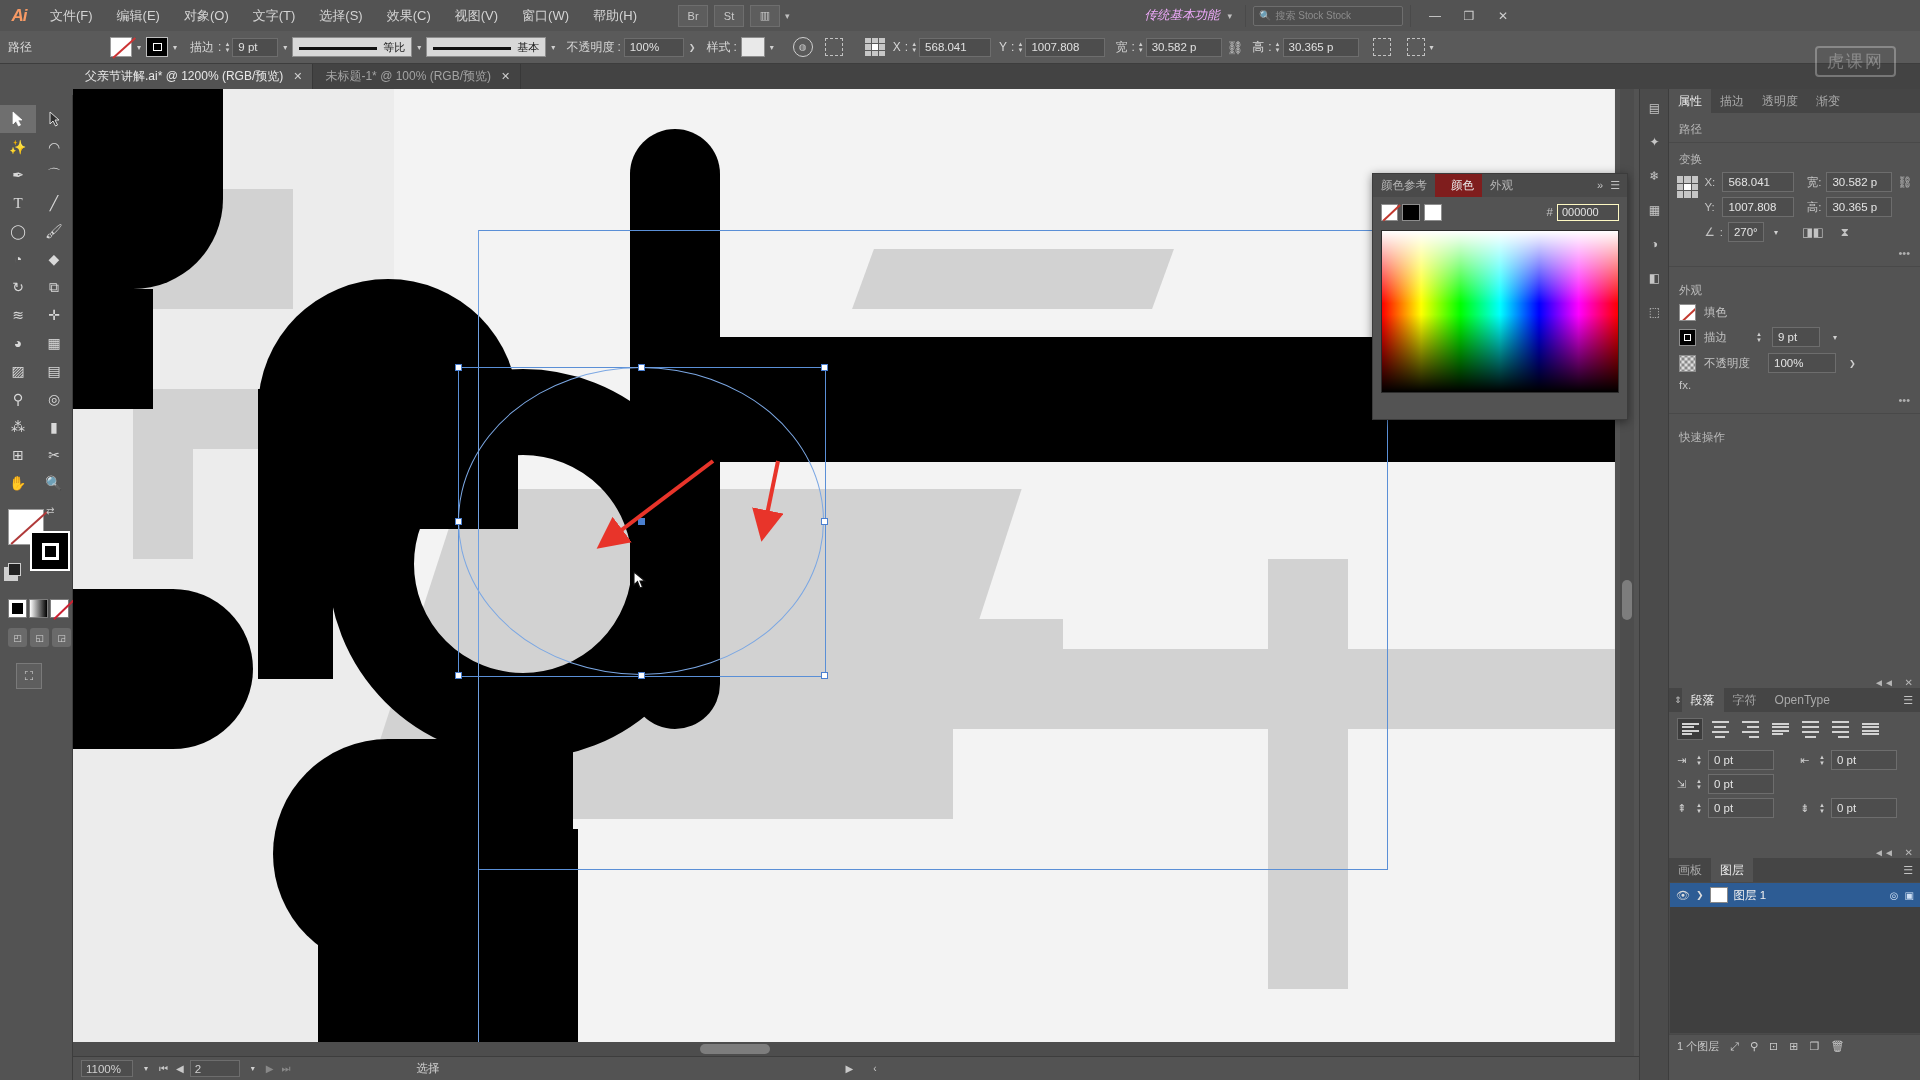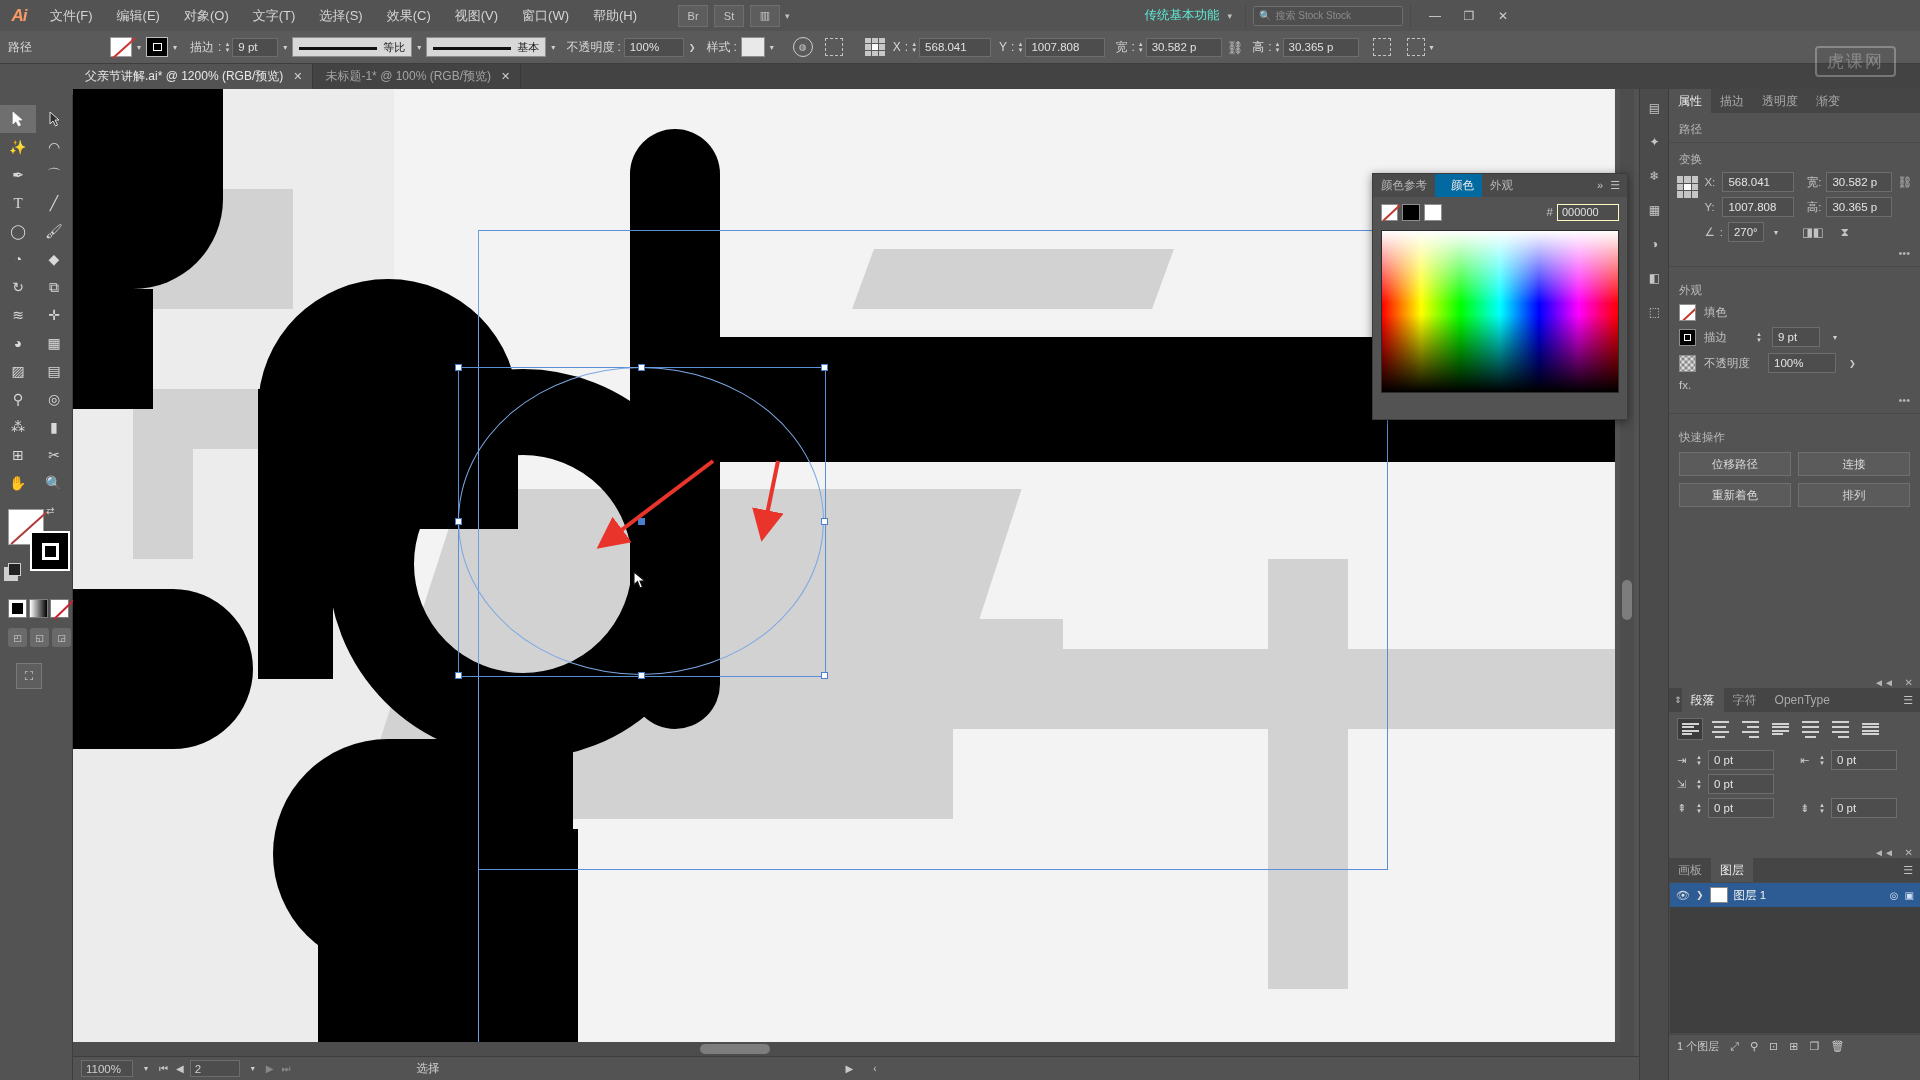--- a/index.html
+++ b/index.html
@@ -10,21 +10,21 @@
   
   .menubar{ position:absolute; left:0; top:0; width:1520px; height:31px; background:#535353;
     display:flex; align-items:center; }
   .ai-logo{ width:38px; height:31px; display:flex; align-items:center; justify-content:center;
     color:#f79a65; font-weight:bold; font-size:17px; font-style:italic; letter-spacing:-1px;}
   .menu-item{ color:#d4d4d4; font-size:13px; padding:0 12px; height:31px; display:flex;
     align-items:center; white-space:nowrap;}
   .mb-right{ margin-left:auto; display:flex; align-items:center; height:31px; }
   .mb-icon-box{ width:30px; height:22px; margin:0 3px; border:1px solid #6e6e6e; background:#5d5d5d;
     display:flex;align-items:center;justify-content:center; color:#c9c9c9; font-size:11px;}
-  .ws-label{ color:#5eead4; font-size:12.5px; padding:0 6px; }
+  .ws-label{ color:#f0abfc; font-size:12.5px; padding:0 6px;font-style:italic; }
   .caret{ color:#c0c0c0; font-size:9px; margin:0 6px 0 2px;}
   .search-box{ width:150px; height:20px; border:1px solid #6e6e6e; background:#4e4e4e; border-radius:2px;
     display:flex; align-items:center; padding:0 5px; color:#8d8d8d; font-size:10px; gap:4px;}
   .win-btn{ width:34px;height:31px;display:flex;align-items:center;justify-content:center;
     color:#cfcfcf;font-size:12px;}
 
   
   .ctrlbar{ position:absolute; left:0; top:31px; width:1920px; height:33px; background:#5a5a5a;
     border-bottom:1px solid #3d3d3d; display:flex; align-items:center; padding-left:8px; gap:0px;}
   .cb-label{ color:#d6d6d6; font-size:12px; white-space:nowrap;}
@@ -109,21 +109,21 @@
   .guideline{ position:absolute; background:#6f9fe0; }
   .annot{ position:absolute; color:#e8342a; font-size:21px; font-weight:bold; white-space:nowrap;
     font-family:"DejaVu Sans",sans-serif;}
   .cursor-ar{ position:absolute; color:#111; font-size:16px;}
 
   
   .colorpanel{ position:absolute; left:1372px; top:173px; width:256px; height:247px; background:#535353;
     border:1px solid #3c3c3c; box-shadow:0 2px 9px rgba(0,0,0,.45);}
   .cp-tabs{ display:flex; align-items:center; height:23px; background:#4a4a4a; font-size:11.5px;}
   .cp-tab{ padding:0 8px; height:23px; display:flex;align-items:center; color:#b5b5b5;}
-  .cp-tab.active{ background:#0369a1; color:#e9e9e9;}
+  .cp-tab.active{ background:#7f1d1d; color:#e9e9e9;}
   .cp-right{ margin-left:auto; display:flex; gap:7px; padding-right:7px; color:#c3c3c3; font-size:11px;}
   .cp-row{ display:flex; align-items:center; height:26px; padding:4px 8px 0 8px; gap:4px;}
   .cp-sw1{ width:17px;height:17px;background:#fff;border:1px solid #8e8e8e;position:relative;}
   .cp-sw1:after{content:"";position:absolute;left:-2px;top:50%;width:23px;height:1.5px;background:#c2392f;
     transform:rotate(-43deg);transform-origin:center;}
   .cp-sw2{ width:18px;height:17px;background:#000;border:1px solid #8e8e8e;}
   .cp-sw3{ width:18px;height:17px;background:#fff;border:1px solid #8e8e8e;}
   .cp-hex{ margin-left:auto; display:flex;align-items:center;gap:4px;}
   .cp-hexf{ width:62px;height:17px;background:#4d4d4d;border:1px solid #fef9c3;color:#e2e2e2;
     font-size:11px;display:flex;align-items:center;padding:0 4px;}
@@ -565,26 +565,20 @@
       <div class="fld" style="width:68px">100%</div>
       <span class="dd">❯</span>
     </div>
     <div class="approw">
       <span class="lbl" style="">fx.</span>
     </div>
     <div style="text-align:right;padding-right:10px;color:#b0b0b0;font-size:11px">•••</div>
     <div class="hr"></div>
 
     <div class="sect-label">快速操作</div>
-    <div class="qgrid">
-      <div class="qbtn">位移路径</div>
-      <div class="qbtn">连接</div>
-      <div class="qbtn">重新着色</div>
-      <div class="qbtn">排列</div>
-    </div>
 
     <div style="position:absolute; left:0; top:588px; width:252px;">
       <div style="text-align:right;padding-right:8px;color:#b6b6b6;font-size:10px">
         <span>◄◄</span>
         <span style="margin-left:8px">✕</span>
       </div>
       <div class="pnl-tabs">
         <span style="color:#c0c0c0;font-size:9px;padding-left:5px">⇕</span>
         <div class="pnl-tab active">段落</div>
         <div class="pnl-tab">字符</div>

